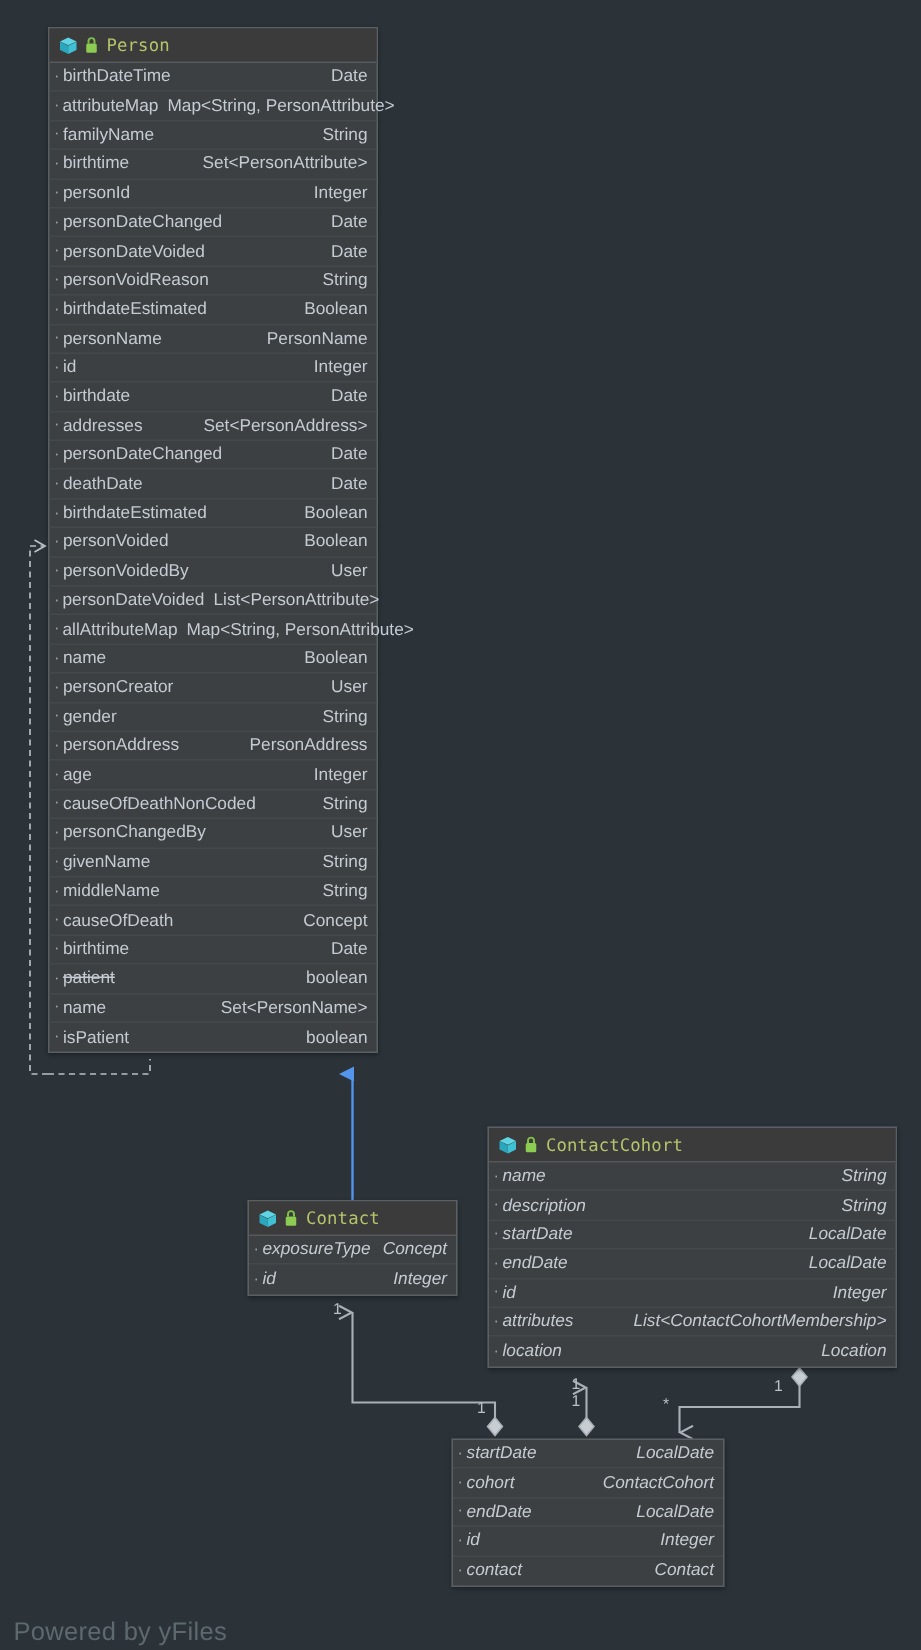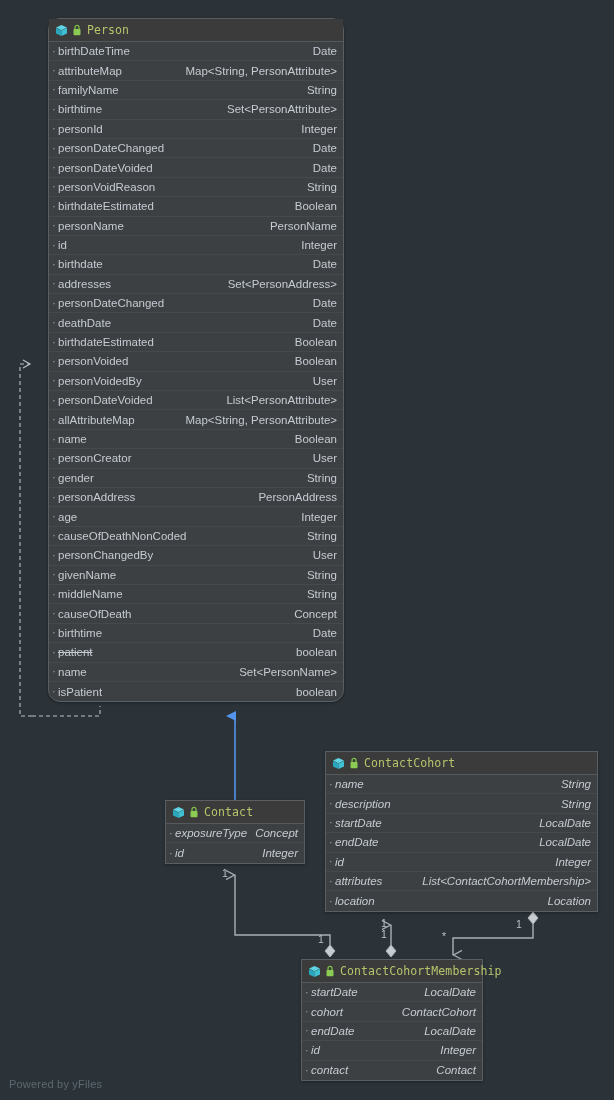--- a/index.html
+++ b/index.html
@@ -70,21 +70,21 @@
     color:#b9c0c6;
     font-family:"Liberation Sans", sans-serif;
     line-height:11px;
     white-space:nowrap;
   }
 
   
   .watermark{
     position:absolute;
     left:9px;top:1078px;
-    font-size:11px;
+    font-size:17px;
     color:#5d696f;
     letter-spacing:.2px;
   }
 </style>
 </head>
 <body>
 
 <div id="stage">
 
   <svg class="edges" viewBox="0 0 614 1100" width="614" height="1100">
@@ -126,21 +126,21 @@
   </svg>
 
   <div class="mult" style="left:222px;top:868px;">1</div>
   <div class="mult" style="left:318px;top:934px;">1</div>
   <div class="mult" style="left:381px;top:918px;">1</div>
   <div class="mult" style="left:381px;top:929px;">1</div>
   <div class="mult" style="left:442px;top:931px;">*</div>
   <div class="mult" style="left:516px;top:919px;">1</div>
 
   <div id="nodes">
-      <div class="node" style="left: 48px; top: 18px; width: 296px; border-radius: 12px;">
+      <div class="node" style="left: 32px; top: 18px; width: 220px;">
         <div class="node-header">
           <span class="ic"><svg width="13" height="13" viewBox="0 0 13 13">
               <path d="M6.5 1 L12 3.6 L6.5 6.2 L1 3.6 Z" fill="#5fd4e4"></path>
               <path d="M1 3.9 L6.5 6.5 L6.5 12 L1 9.4 Z" fill="#2aa7bd"></path>
               <path d="M12 3.9 L6.5 6.5 L6.5 12 L12 9.4 Z" fill="#3fc0d4"></path>
             </svg></span>
           <span class="ic lock-ic"><svg width="10" height="13" viewBox="0 0 10 13">
               <path d="M3 5 V3.4 A2 2 0 0 1 7 3.4 V5" fill="none" stroke="#7fc04a" stroke-width="1.3"></path>
               <rect x="1.5" y="5" width="7" height="6.2" rx="1" fill="#8ccc52"></rect>
             </svg></span>
@@ -427,32 +427,20 @@
           <span class="atype">List&lt;ContactCohortMembership&gt;</span>
         </div>
         <div class="attr italic">
           <span class="bullet">·</span>
           <span class="aname">location</span>
           <span class="spacer"></span>
           <span class="atype">Location</span>
         </div>
       </div>
       <div class="node" style="left: 301px; top: 959px; width: 182px;">
-        <div class="node-header">
-          <span class="ic"><svg width="13" height="13" viewBox="0 0 13 13">
-              <path d="M6.5 1 L12 3.6 L6.5 6.2 L1 3.6 Z" fill="#5fd4e4"></path>
-              <path d="M1 3.9 L6.5 6.5 L6.5 12 L1 9.4 Z" fill="#2aa7bd"></path>
-              <path d="M12 3.9 L6.5 6.5 L6.5 12 L12 9.4 Z" fill="#3fc0d4"></path>
-            </svg></span>
-          <span class="ic lock-ic"><svg width="10" height="13" viewBox="0 0 10 13">
-              <path d="M3 5 V3.4 A2 2 0 0 1 7 3.4 V5" fill="none" stroke="#7fc04a" stroke-width="1.3"></path>
-              <rect x="1.5" y="5" width="7" height="6.2" rx="1" fill="#8ccc52"></rect>
-            </svg></span>
-          <span class="cls-title">ContactCohortMembership</span>
-        </div>
         <div class="attr italic">
           <span class="bullet">·</span>
           <span class="aname">startDate</span>
           <span class="spacer"></span>
           <span class="atype">LocalDate</span>
         </div>
         <div class="attr italic">
           <span class="bullet">·</span>
           <span class="aname">cohort</span>
           <span class="spacer"></span>

